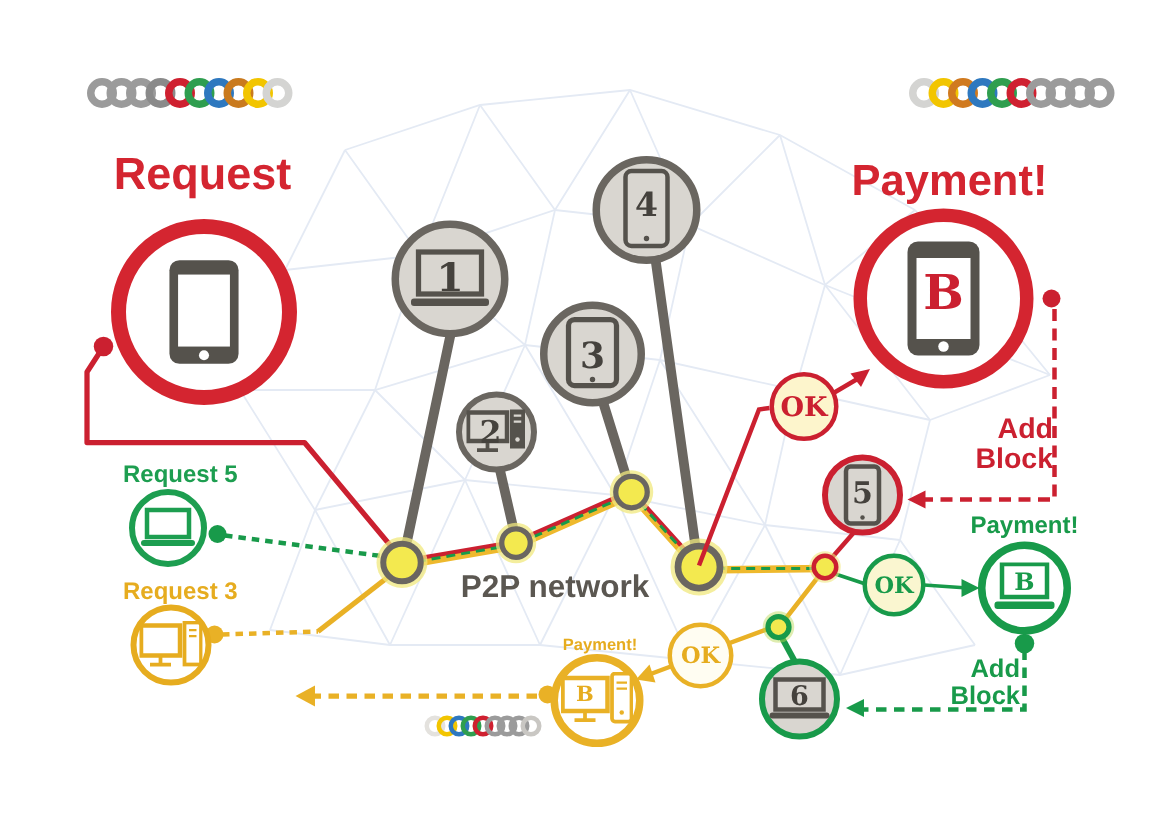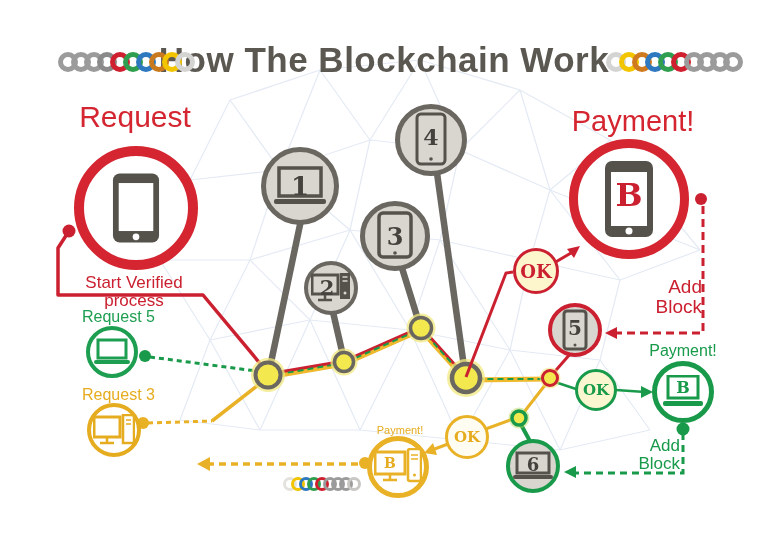--- a/index.html
+++ b/index.html
@@ -1,19 +1,19 @@
 <!DOCTYPE html>
 <html><head>
 <meta charset="utf-8">
 <style>
   html,body{margin:0;padding:0;background:#fff;}
   #stage{position:relative;width:768px;height:543px;background:#ffffff;overflow:hidden;
          font-family:"Liberation Sans",sans-serif;}
   #wires{position:absolute;left:0;top:0;}
-  .lbl{position:absolute;font-weight:normal;line-height:1.05;}
+  .lbl{position:absolute;font-weight:bold;line-height:1.05;}
   .center{text-align:center;}
   .right{text-align:right;}
   .circle{position:absolute;border-radius:50%;background:#fff;display:flex;align-items:center;justify-content:center;box-sizing:border-box;}
   .node{position:absolute;border-radius:50%;background:#d9d6d0;display:flex;align-items:center;justify-content:center;box-sizing:border-box;}
   .node--gray{border:5px solid #6a6660;}
   .node--gray-thin{border:4px solid #6a6660;}
   .node--red{border:4px solid #cb2030;background:#d9d6d0;}
   .node--green{border:4px solid #189a4a;background:#d9d6d0;}
   .num{position:absolute;font-family:"DejaVu Serif",serif;font-weight:bold;color:#45423d;}
   .ok{position:absolute;border-radius:50%;display:flex;align-items:center;justify-content:center;
@@ -105,21 +105,20 @@
       <circle cx="701" cy="199" r="6" fill="#cb2030"></circle>
       <circle cx="365" cy="463" r="6" fill="#e9b126"></circle>
       <circle cx="683" cy="429" r="6.5" fill="#189a4a"></circle>
       <circle cx="550" cy="378" r="10.5" fill="#f0e87e" opacity="0.6"></circle>
       <circle cx="550" cy="378" r="7.5" fill="#f3e94f" stroke="#cb2030" stroke-width="3"></circle>
       <circle cx="519" cy="418" r="10.5" fill="#b9d84f" opacity="0.45"></circle>
       <circle cx="519" cy="418" r="7" fill="#f3e94f" stroke="#189a4a" stroke-width="3.5"></circle>
     </g>
   </svg>
 
-  <div class="title">How The Blockchain Work</div>
   <div class="chain" style="left:58px;top:52px;">
       <span class="ring" style="border-color: rgb(155, 155, 155);"></span>
       <span class="ring" style="border-color: rgb(155, 155, 155);"></span>
       <span class="ring" style="border-color: rgb(155, 155, 155);"></span>
       <span class="ring" style="border-color: rgb(138, 138, 138);"></span>
       <span class="ring" style="border-color: rgb(207, 32, 48);"></span>
       <span class="ring" style="border-color: rgb(47, 158, 79);"></span>
       <span class="ring" style="border-color: rgb(46, 120, 191);"></span>
       <span class="ring" style="border-color: rgb(201, 122, 30);"></span>
       <span class="ring" style="border-color: rgb(242, 197, 0);"></span>
@@ -139,21 +138,20 @@
     </div>
 
   <div class="lbl center" style="left:60px;top:101px;width:150px;font-size:30px;color:#d42530;">Request</div>
   <div class="circle" style="left:74px;top:146px;width:124px;height:124px;border:10px solid #d42530;">
     <svg width="48" height="72" viewBox="0 0 50 74">
       <rect x="1" y="1" width="48" height="72" rx="7" fill="#55524c"></rect>
       <rect x="7" y="11" width="36" height="50" fill="#ffffff"></rect>
       <circle cx="25" cy="67" r="3.5" fill="#ffffff"></circle>
     </svg>
   </div>
-  <div class="lbl center" style="left:58px;top:274px;width:152px;font-size:17px;color:#cb2030;">Start Verified process</div>
 
   <div class="lbl" style="left:82px;top:309px;font-size:16px;color:#1d9e50;">Request 5</div>
   <div class="circle" style="left:86px;top:326px;width:52px;height:52px;border:4px solid #1d9e50;">
     <svg width="38" height="28" viewBox="0 0 38 28">
       <rect x="5" y="2" width="28" height="18" fill="none" stroke="#1d9e50" stroke-width="3"></rect>
       <rect x="1" y="22" width="36" height="4" rx="2" fill="#1d9e50"></rect>
     </svg>
   </div>
 
   <div class="lbl" style="left:82px;top:387px;font-size:16px;color:#e6ac1f;">Request 3</div>
@@ -221,20 +219,21 @@
   </div>
 
   <div class="node node--green" style="left:506px;top:439px;width:54px;height:54px;">
     <svg width="42" height="30" viewBox="0 0 42 30">
       <rect x="5" y="2" width="32" height="20" fill="#d9d6d0" stroke="#55524c" stroke-width="3"></rect>
       <rect x="1" y="24" width="40" height="4" rx="2" fill="#55524c"></rect>
     </svg>
     <span class="num" style="font-size:18px;margin-top:-4px;">6</span>
   </div>
 
+  <div class="lbl center" style="left:290px;top:381px;width:160px;font-size:21px;color:#5b5751;">P2P network</div>
 
   <div class="ok" style="left:513px;top:248px;width:46px;height:46px;background:#fdf5cc;border:3.5px solid #cb2030;color:#cb2030;font-size:18px;">OK</div>
   <div class="ok" style="left:575px;top:369px;width:42px;height:42px;background:#faf6d0;border:3px solid #189a4a;color:#189a4a;font-size:15px;">OK</div>
   <div class="ok" style="left:445px;top:415px;width:44px;height:44px;background:#fffdf2;border:3px solid #e9b126;color:#e6ac1f;font-size:15px;">OK</div>
 
   <div class="lbl center" style="left:628px;top:343px;width:110px;font-size:16px;color:#189a4a;">Payment!</div>
   <div class="circle" style="left:652px;top:361px;width:62px;height:62px;border:5px solid #189a4a;">
     <svg width="46" height="34" viewBox="0 0 46 34">
       <rect x="8" y="1" width="30" height="22" fill="#ffffff" stroke="#189a4a" stroke-width="3"></rect>
       <rect x="3" y="26" width="40" height="5" rx="2" fill="#189a4a"></rect>

